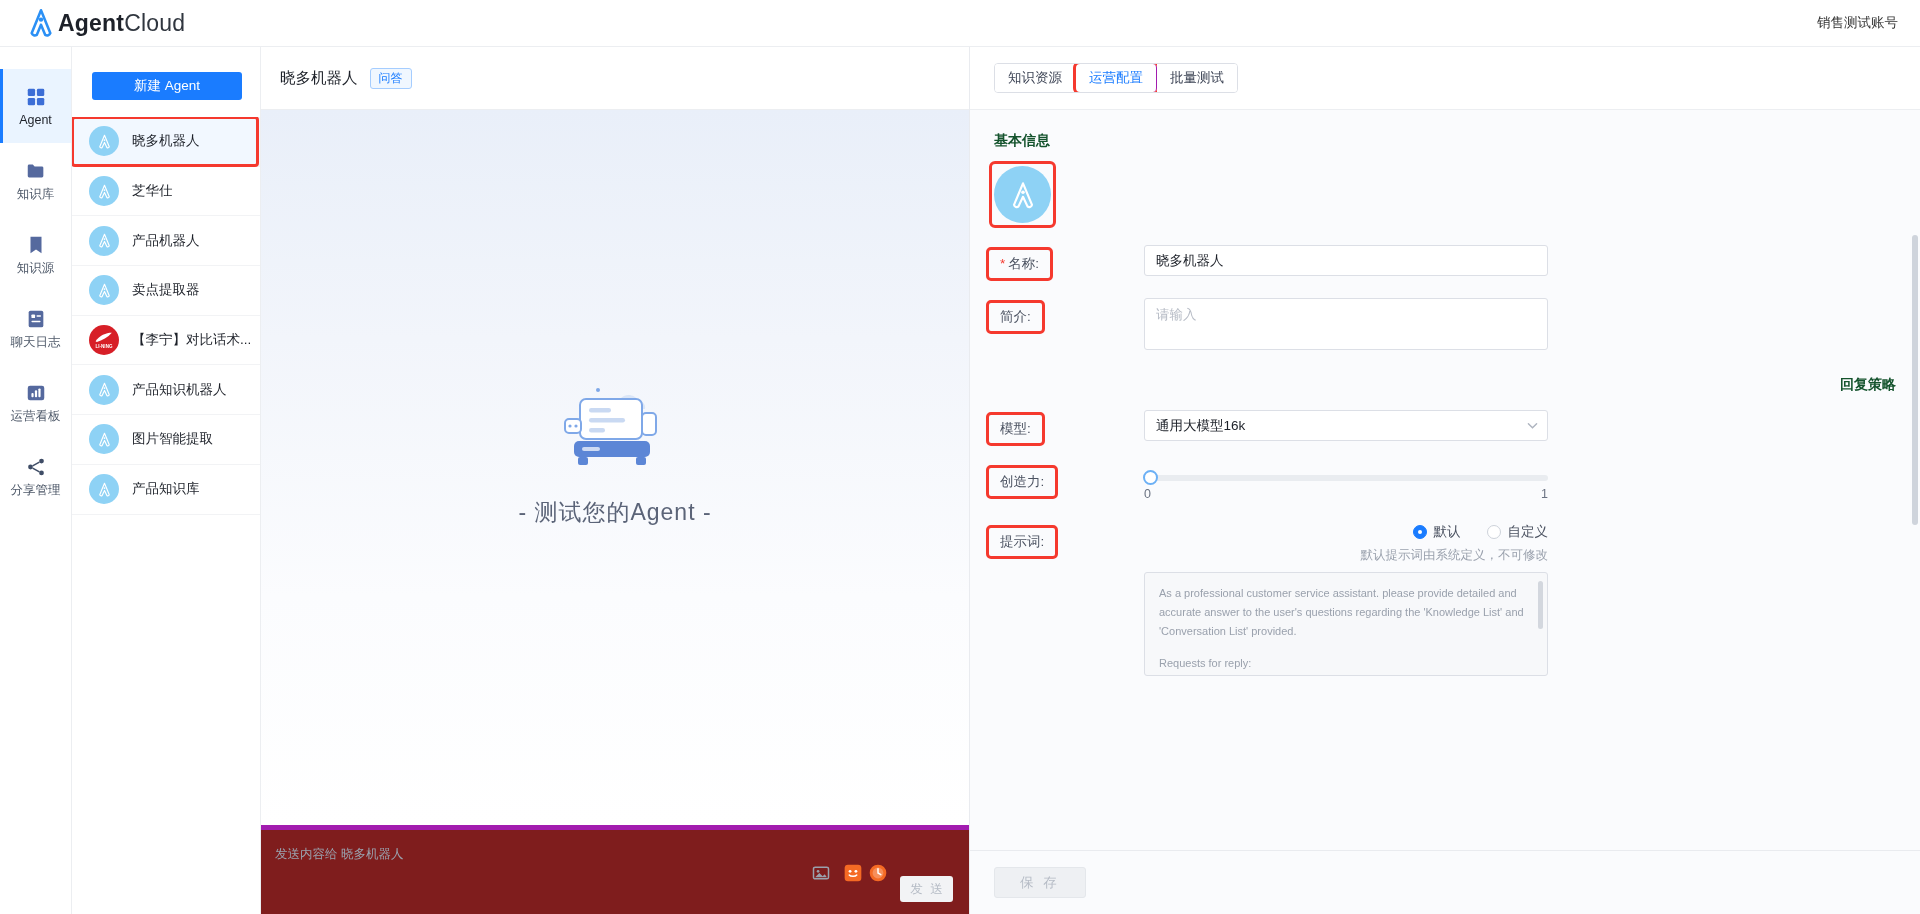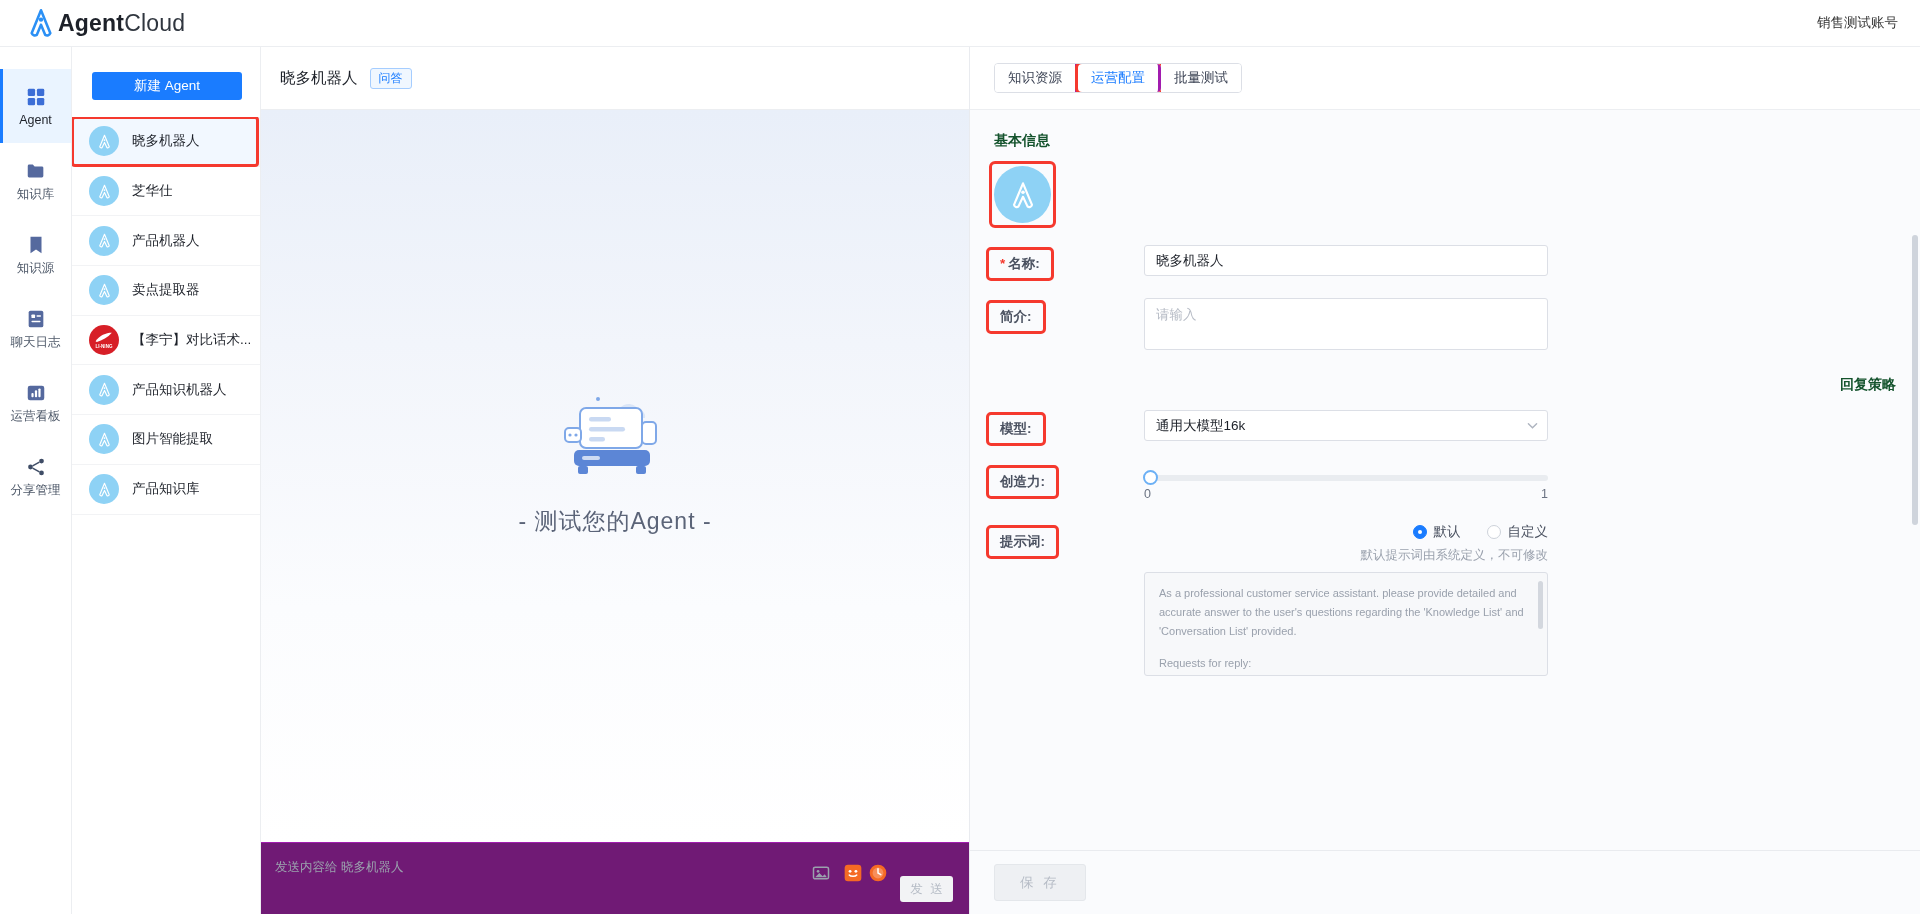--- a/index.html
+++ b/index.html
@@ -89,21 +89,21 @@
     background: #f0f7ff; border-radius: 3px; padding: 2px 8px; line-height: 15px;
   }
   .chat-body {
     flex: 1; position: relative;
     background: linear-gradient(180deg,#e9eff9 0%,#f2f5fb 32%,#fbfcfe 68%,#ffffff 100%);
     display: flex; align-items: center; justify-content: center;
   }
   .empty-wrap { margin-top: -24px; display: flex; flex-direction: column; align-items: center; gap: 22px; }
   .empty-txt { font-size: 23px; color: #5b6478; letter-spacing: 1px; }
   .chat-input-zone {
-    height: 72px; border-top: 1px solid #a21caf; background: #701a75;
+    height: 89px; border-top: 5px solid #a21caf; background: #7f1d1d;
     position: relative;
   }
   .chat-placeholder {
     position: absolute; top: 16px; left: 14px; font-size: 12.5px; color: #9aa1ad;
   }
   .chat-tools {
     position: absolute; right: 16px; bottom: 12px; display: flex; align-items: center; gap: 12px;
   }
   .tool-ico { width: 20px; height: 20px; cursor: pointer; display: block; }
   .emoji-grp { display: flex; align-items: center; gap: 5px; }
@@ -117,34 +117,34 @@
     position: absolute; top: 47px; left: 969px; width: 951px; height: 867px;
     background: #fafbfd; border-left: 1px solid #e9ebef;
     display: flex; flex-direction: column;
   }
   .tabs-row { height: 63px; display: flex; align-items: center; padding-left: 24px; background: #fff;
               border-bottom: 1px solid #eceef1; }
   .tabs { display: flex; border: 1px solid #dcdfe6; border-radius: 4px; overflow: hidden; height: 30px; }
   .tab {
     padding: 0 13px; height: 28px; display: flex; align-items: center;
     font-size: 13.5px; color: #3c4354; background: #fff; cursor: pointer;
-    border-right: 3px solid #a21caf; position: relative; white-space: nowrap;
+    border-right: 1px solid #a21caf; position: relative; white-space: nowrap;
   }
   .tab:last-child { border-right: none; }
   .tab.active { color: #1a7cff; }
   .hl { outline: 3px solid #f5392e; border-radius: 4px; outline-offset: 0px; }
   .form-scroll { flex: 1; overflow: hidden; position: relative; padding: 22px 24px 0 24px; }
   .sec-title { font-size: 14px; font-weight: 700; color: #14532d; margin-bottom: 16px; }
   .form-row { display: flex; align-items: flex-start; margin-bottom: 22px; }
   .form-label {
     width: 150px; flex: 0 0 150px; font-size: 13.5px; color: #4b5261;
     padding-top: 7px; position: relative; text-align: left;
   }
   .form-label .req { color: #f5392e; margin-right: 3px; }
-  .lbl-chip { display: inline-block; position: relative; padding: 3px 6px; font-weight: bold; }
+  .lbl-chip { display: inline-block; position: relative; padding: 3px 6px; }
   .lbl-chip::after {
     content: ""; position: absolute; inset: -5px -8px; border: 3px solid #f5392e;
     border-radius: 5px; pointer-events: none;
   }
   .field { flex: 1; max-width: 404px; }
   .inp {
     width: 100%; height: 31px; border: 1px solid #dcdfe6; border-radius: 3px;
     background: #fff; font-size: 13.5px; color: #1d2129; padding: 0 11px;
     font-family: inherit; outline: none;
   }
@@ -188,21 +188,21 @@
   }
   .prompt-box p { font-size: 11px; color: #9aa1ad; line-height: 19px; margin-bottom: 13px; }
   .inner-scroll {
     position: absolute; right: 4px; top: 8px; width: 5px; height: 48px; border-radius: 3px; background: #d3d7de;
   }
   .panel-footer {
     height: 64px; border-top: 1px solid #e9ebef; background: #fafbfd;
     display: flex; align-items: center; padding-left: 24px;
   }
   .save-btn {
-    width: 92px; height: 37px; background: #eef0f3; color: #b6bcc6; border: 1px solid #e4e7eb;
+    width: 92px; height: 31px; background: #eef0f3; color: #b6bcc6; border: 1px solid #e4e7eb;
     border-radius: 3px; font-size: 13.5px; font-family: inherit; cursor: pointer;
     display: flex; align-items: center; justify-content: center; letter-spacing: 3px;
   }
   .panel-scrollbar {
     position: absolute; right: 2px; top: 125px; width: 6px; height: 290px;
     background: #cfd4dc; border-radius: 3px;
   }
 </style>
 </head>
 <body>

